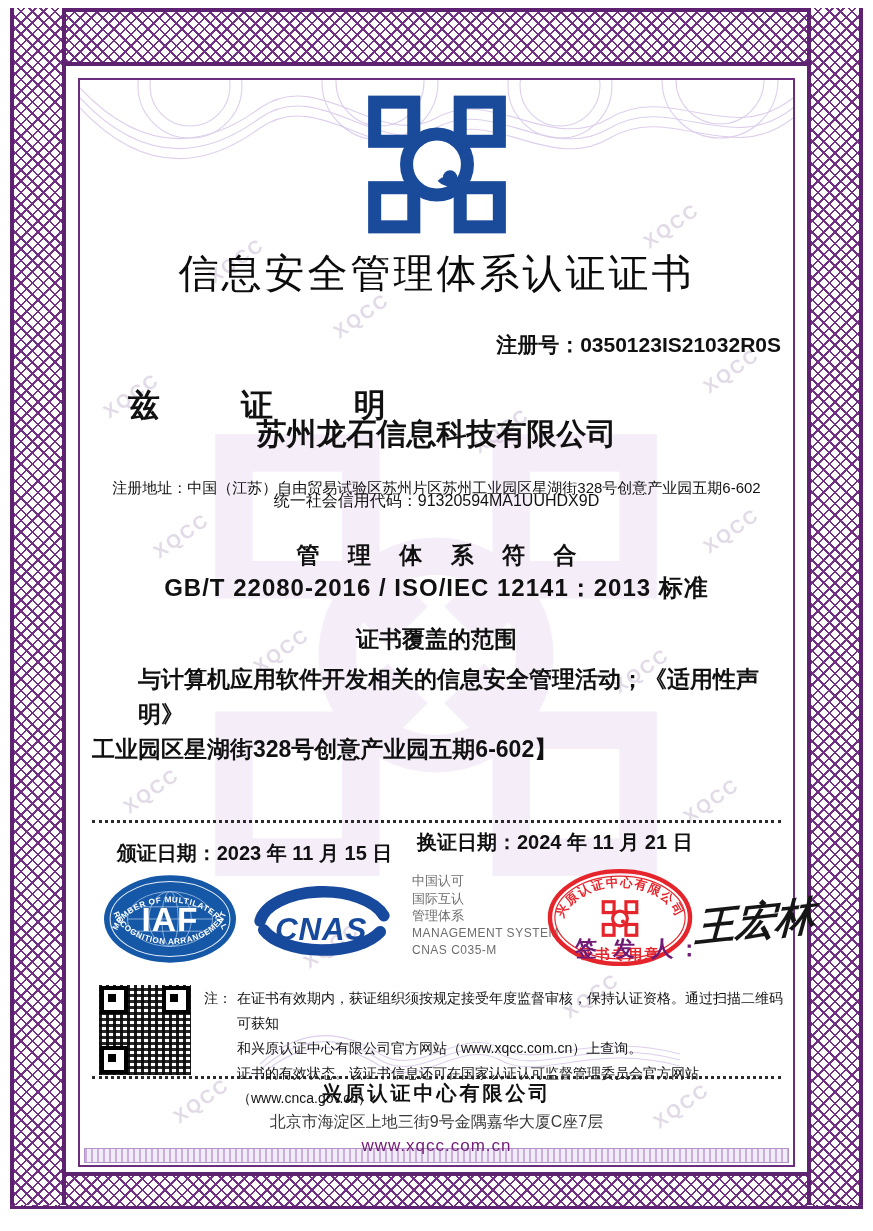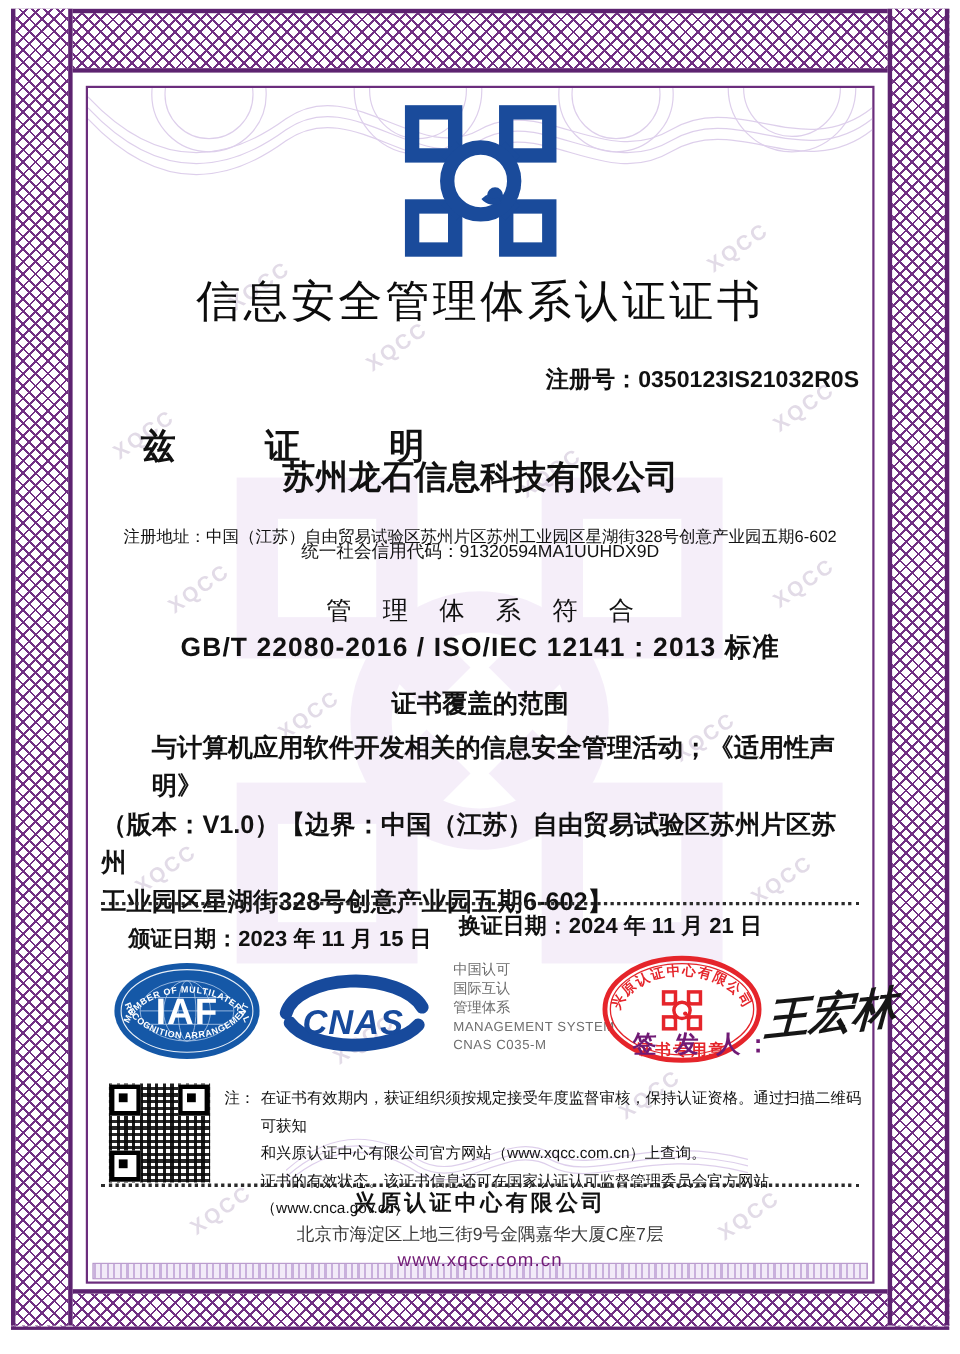--- a/index.html
+++ b/index.html
@@ -24,21 +24,21 @@
   .wm-emblem{position:absolute;left:196px;top:420px;opacity:0.5;}
   
   .sec{position:absolute;left:92px;right:92px;}
   .logo-wrap{position:absolute;left:0;right:0;top:92px;text-align:center;}
   .title{top:246px;text-align:center;font-size:40px;font-weight:normal;letter-spacing:3px;color:#0c0c0c;}
   .regline{top:331px;text-align:right;font-size:21px;font-weight:bold;}
   .certify{top:384px;font-size:32px;font-weight:bold;letter-spacing:36px;text-indent:36px;}
   .company{top:414px;text-align:center;font-size:30px;font-weight:bold;}
   .address{top:479px;text-align:center;font-size:15px;}
   .credit{top:491px;text-align:center;font-size:16px;}
-  .sysheading{top:540px;text-align:center;font-size:23px;font-weight:normal;letter-spacing:11px;text-indent:11px;}
+  .sysheading{top:540px;text-align:center;font-size:23px;font-weight:bold;letter-spacing:11px;text-indent:11px;}
   .standard{top:572px;text-align:center;font-size:24px;font-weight:bold;letter-spacing:1px;}
   .scopeheading{top:624px;text-align:center;font-size:23px;font-weight:bold;}
   .scope{top:662px;font-size:23px;font-weight:bold;line-height:35px;}
   .scope .indent{padding-left:46px;}
   .dotted{border:none;border-top:3px dotted #2b2b2b;height:0;}
   .dotted1{top:812px;}
   .dotted2{top:1068px;}
   .dates{top:828px;display:flex;text-align:center;}
   .date-issue{font-size:20px;font-weight:bold;width:325px;padding-top:12px;}
   .date-right{font-size:20px;font-weight:bold;line-height:29px;}
@@ -157,21 +157,20 @@
   <div class="sec company">苏州龙石信息科技有限公司</div>
   <div class="sec address">注册地址：中国（江苏）自由贸易试验区苏州片区苏州工业园区星湖街328号创意产业园五期6-602</div>
   <div class="sec credit">统一社会信用代码：91320594MA1UUHDX9D</div>
 
   <div class="sec sysheading">管 理 体 系 符 合</div>
   <div class="sec standard">GB/T 22080-2016 / ISO/IEC 12141：2013 标准</div>
 
   <div class="sec scopeheading">证书覆盖的范围</div>
   <div class="sec scope">
     <div class="indent">与计算机应用软件开发相关的信息安全管理活动；《适用性声明》</div>
-    <div>（版本：V1.0）【边界：中国（江苏）自由贸易试验区苏州片区苏州</div>
     <div>工业园区星湖街328号创意产业园五期6-602】</div>
   </div>
 
   <hr class="sec dotted dotted1">
 
   <div class="sec dates">
     <div class="date-issue">颁证日期：2023 年 11 月 15 日</div>
     <div class="date-right">
       <div>换证日期：2024 年 11 月 21 日</div>
     </div>

